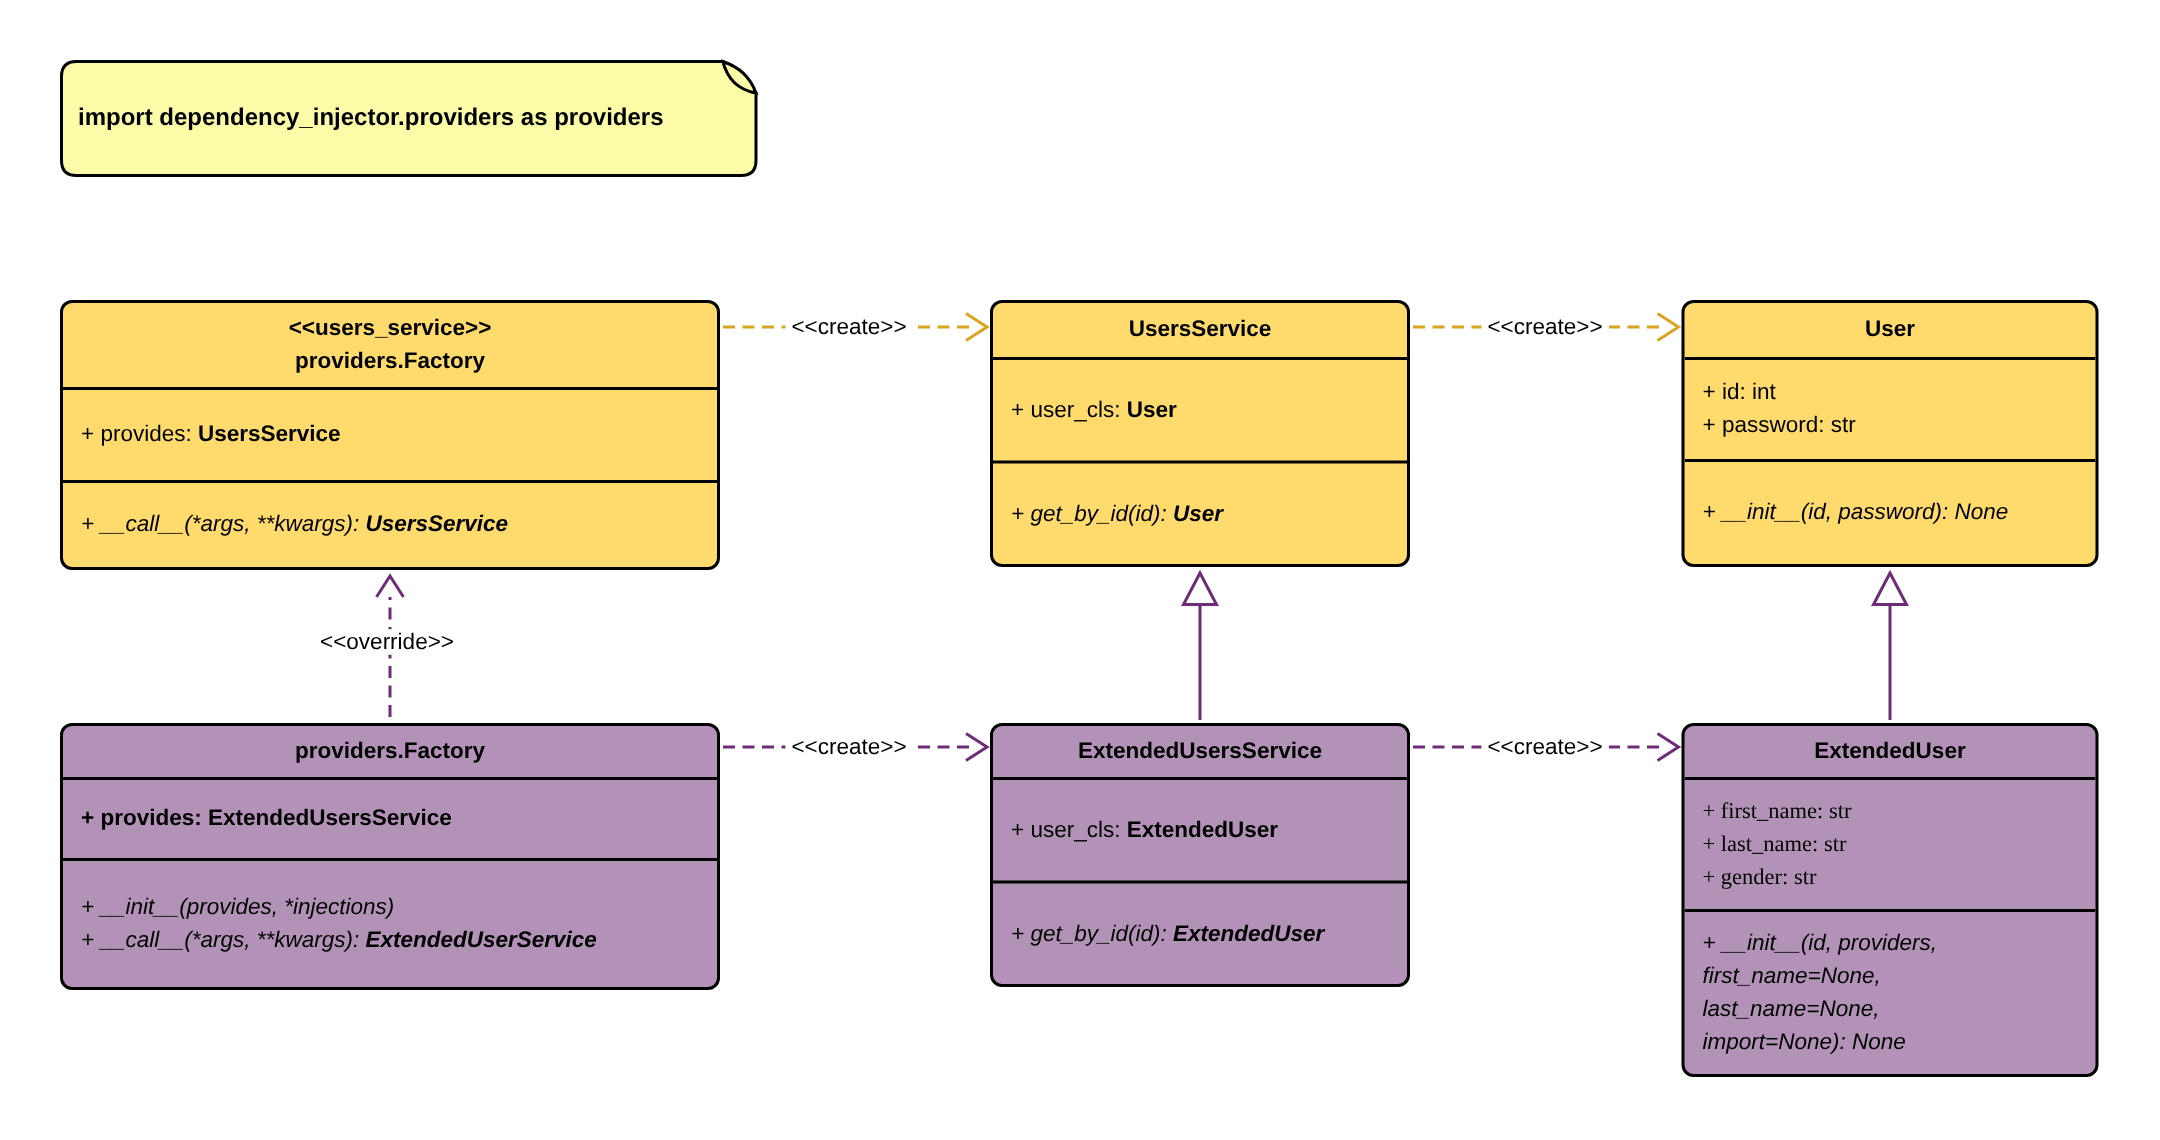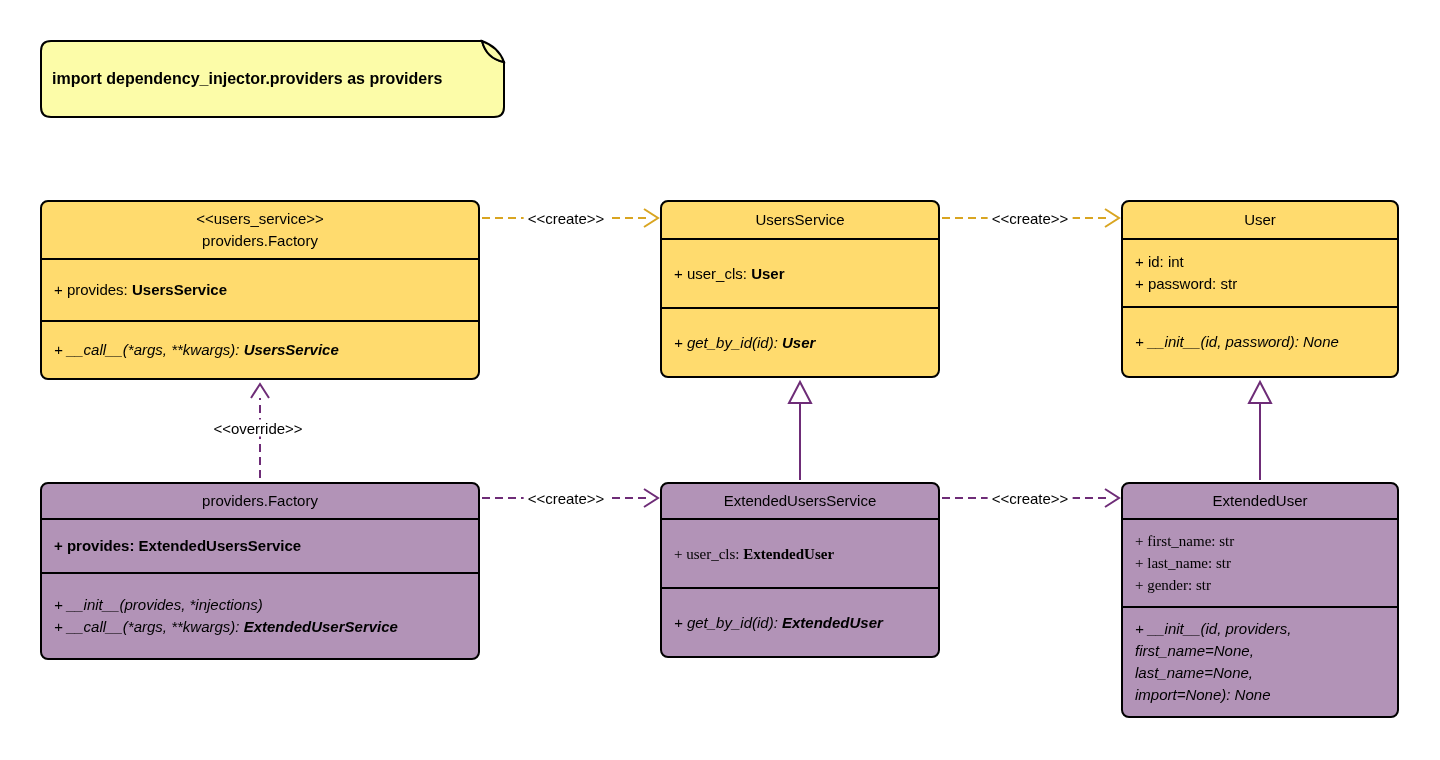--- a/index.html
+++ b/index.html
@@ -16,21 +16,21 @@
   }
   
   .uml{
     position:absolute;background:var(--yellow-fill,#ffdb6e);border:2px solid #000;
     border-radius:8px;box-sizing:border-box;display:flex;flex-direction:column;
     font-size:15px;overflow:hidden;
   }
   .uml.purple{background:var(--purple-fill,#b293b7);}
   .hdr{
     display:flex;flex-direction:column;align-items:center;justify-content:center;
-    font-weight:normal;border-bottom:2px solid #000;box-sizing:border-box;flex:none;
+    font-weight:bold;border-bottom:2px solid #000;box-sizing:border-box;flex:none;
     line-height:22px;
   }
   .sec{
     border-bottom:2px solid #000;box-sizing:border-box;flex:none;
     display:flex;flex-direction:column;justify-content:center;padding:0 12px;
   }
   .sec.last{border-bottom:none;flex:1;font-style:italic;}
   .line{line-height:22px;white-space:nowrap;}
   
   .edge-label{
@@ -145,21 +145,21 @@
     <div class="sec last">
       <div class="line"><span>+ __init__(provides, *injections)</span><b></b></div>
       <div class="line"><span>+ __call__(*args, **kwargs): </span><b>ExtendedUserService</b></div>
     </div>
   </div>
 
   <div class="uml purple" style="left:660px;top:482px;width:280px;height:176px;">
     <div class="hdr" style="height:36px;">
       <div>ExtendedUsersService</div>
     </div>
-    <div class="sec" style="height:69px;font-family:Liberation Serif, serif;">
+    <div class="sec" style="height:69px;">
       <div class="line"><span>+ user_cls: </span><b>ExtendedUser</b></div>
     </div>
     <div class="sec last">
       <div class="line"><span>+ get_by_id(id): </span><b>ExtendedUser</b></div>
     </div>
   </div>
 
   <div class="uml purple" style="left:1121px;top:482px;width:278px;height:236px;">
     <div class="hdr" style="height:36px;">
       <div>ExtendedUser</div>

